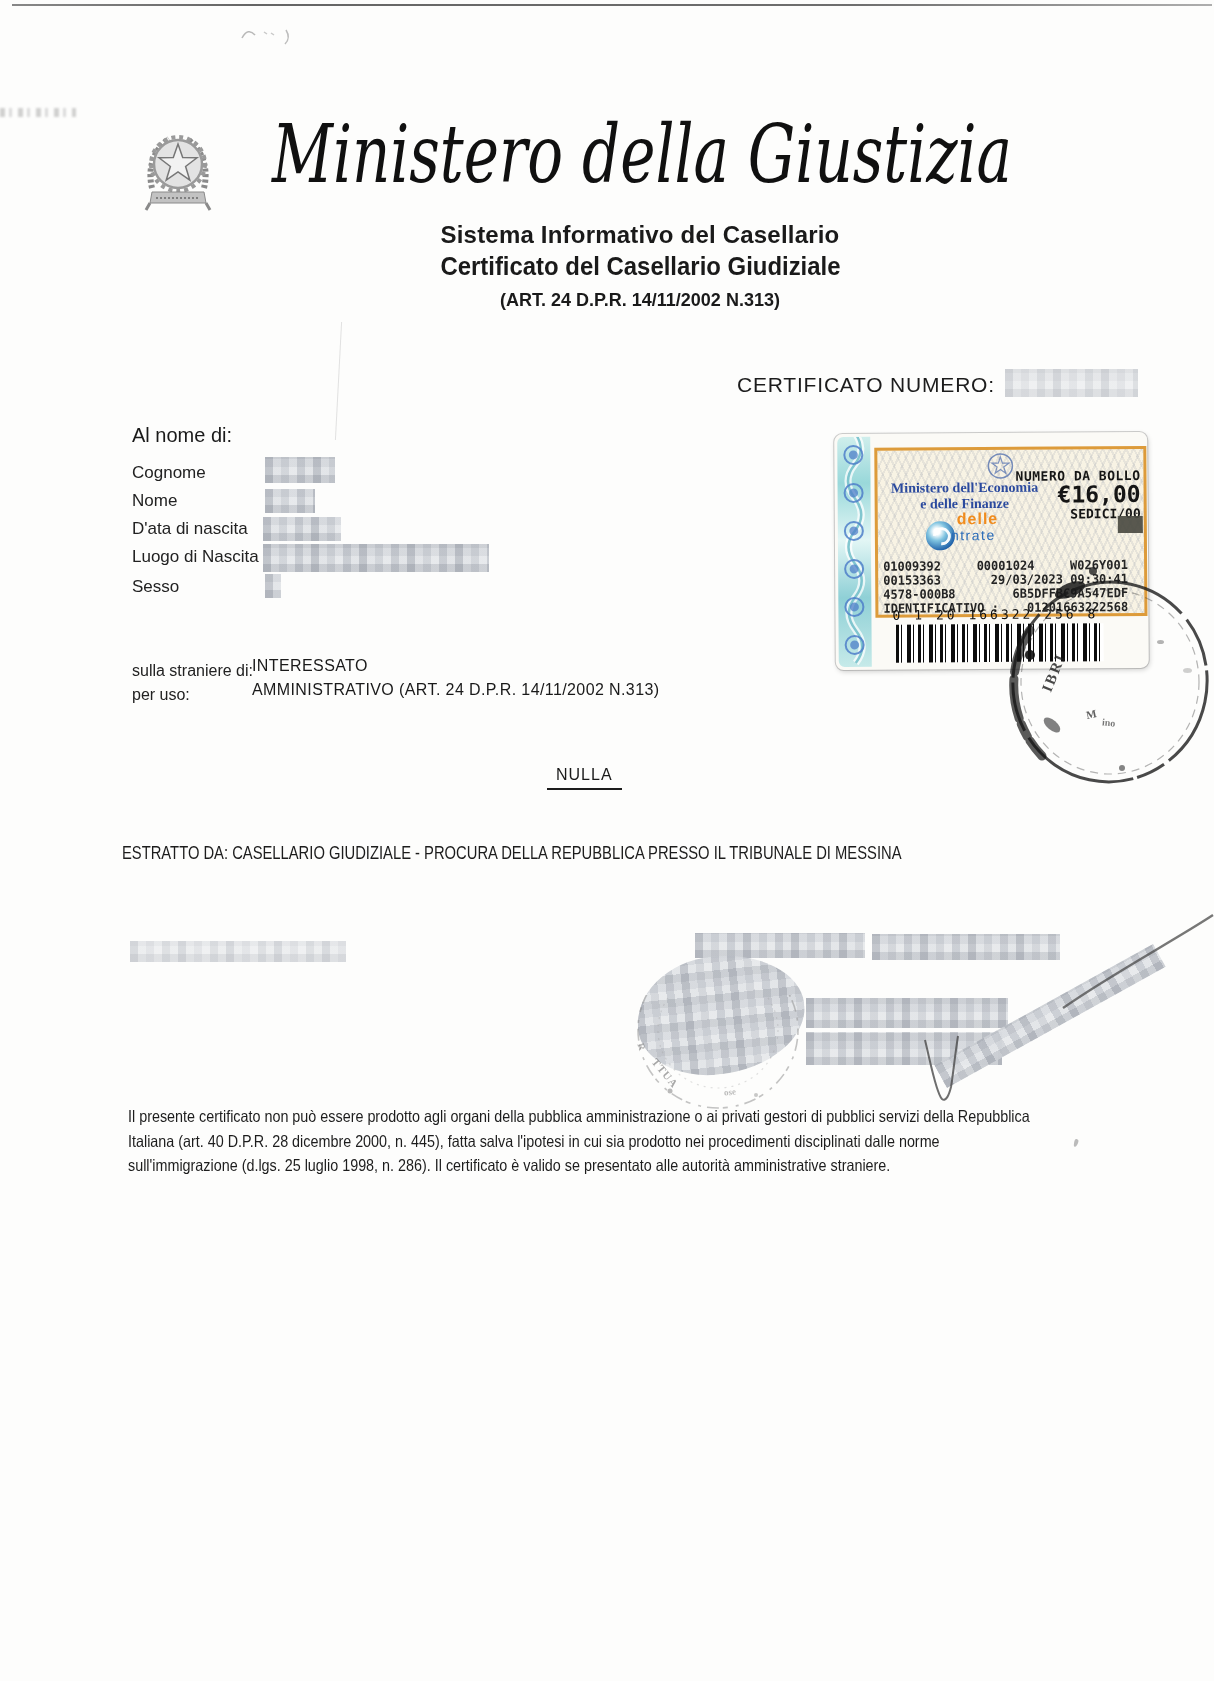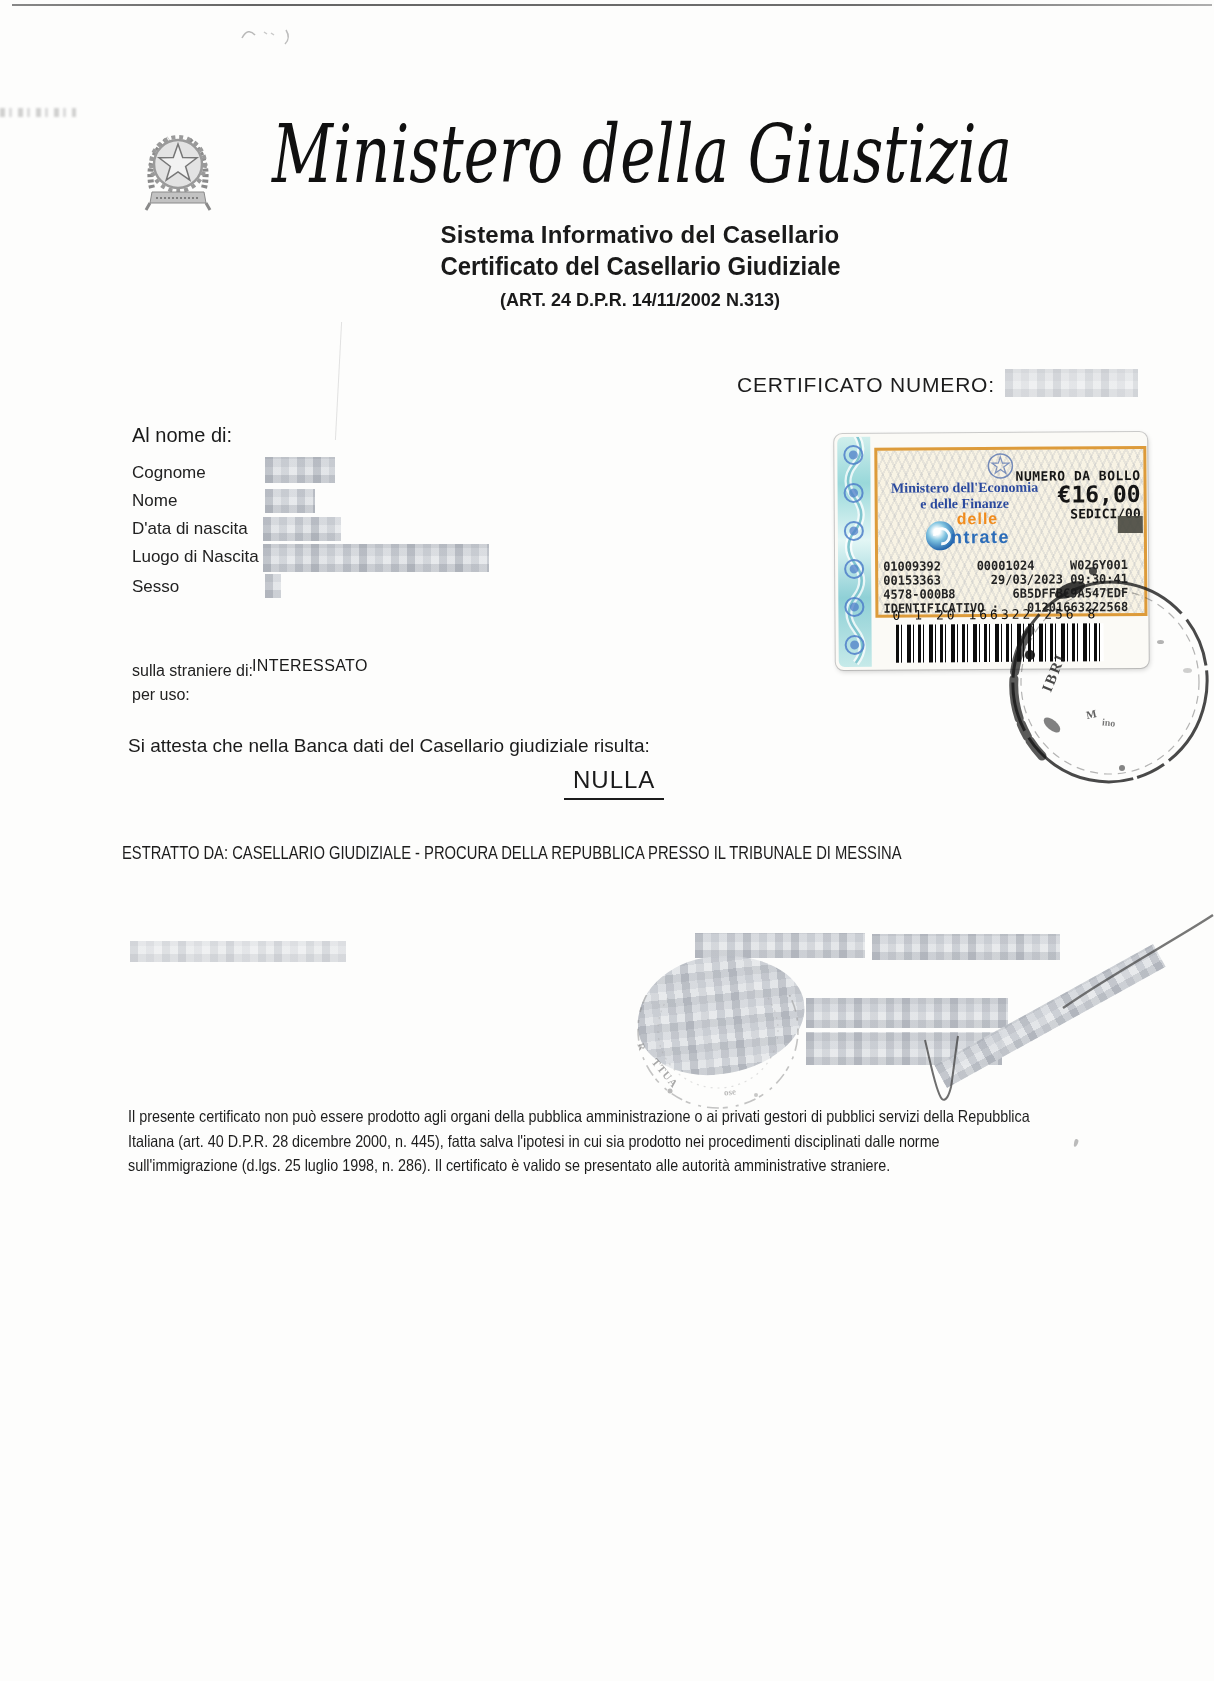--- a/index.html
+++ b/index.html
@@ -69,21 +69,21 @@
     font-weight:bold;color:#151515;line-height:15px;}
   .marca .l1{font-size:13px;letter-spacing:.5px;}
   .marca .l2{font-size:23px;line-height:23px;}
   .marca .l3{font-size:13px;}
   .ae{position:absolute;left:48px;top:60px;width:130px;height:42px;}
   .ae-circle{position:absolute;left:0;top:11px;width:29px;height:29px;border-radius:50%;
     background:radial-gradient(circle at 38% 35%, #ffffff 12%, #7fc3e0 35%, #1d5fa8 75%, #143f7a 100%);}
   .ae-circle::after{content:"";position:absolute;left:7px;top:6px;width:12px;height:12px;border-radius:50%;
     border:3px solid rgba(255,255,255,.95);border-left-color:transparent;transform:rotate(-40deg);}
   .ae-genzia{position:absolute;left:31px;top:0;color:#f08c1e;font-weight:bold;font-size:16px;letter-spacing:1px;}
-  .ae-ntrate{position:absolute;left:25px;top:17px;color:#2b6cb8;font-weight:bold;font-size:18px;letter-spacing:1.5px;}
+  .ae-ntrate{position:absolute;left:25px;top:17px;color:#2b6cb8;font-weight:normal;font-size:14px;letter-spacing:1.5px;}
   .srow{position:absolute;left:5px;width:255px;display:flex;justify-content:space-between;
     font-family:"DejaVu Sans Mono",monospace;font-weight:bold;font-size:12.5px;color:#242424;
     transform:scaleX(.96);transform-origin:left;}
   .sr1{top:108px;}.sr2{top:122px;}.sr3{top:136px;}.sr4{top:150px;}
   .darkrect{position:absolute;left:283px;top:84px;width:25px;height:17px;background:#4b4b42;opacity:.92;}
   .bnum{position:absolute;left:40px;top:174px;width:240px;text-align:center;
     font-family:"DejaVu Sans Mono",monospace;font-size:13px;letter-spacing:3px;color:#111;}
   .bars{position:absolute;left:60px;top:191px;width:208px;height:38px;
     background:repeating-linear-gradient(90deg,#0c0c0c 0 3px,#fff 3px 5px,#0c0c0c 5px 6px,#fff 6px 11px,
       #0c0c0c 11px 15px,#fff 15px 17px,#0c0c0c 17px 18px,#fff 18px 22px);}
@@ -94,21 +94,21 @@
   .rf1{left:34px;top:104px;transform:rotate(-68deg);font-size:15px;letter-spacing:2px;opacity:.8;}
   .rf2{left:86px;top:148px;transform:rotate(-12deg);font-size:11px;opacity:.7;}
   .rf3{left:102px;top:157px;transform:rotate(6deg);font-size:10px;opacity:.6;}
 
   
   .reqlbl{position:absolute;left:132px;font-size:16px;color:#222;}
   .rq1{top:662px;}.rq2{top:686px;text-align:center;}
   .reqval{position:absolute;left:252px;font-size:16px;letter-spacing:.4px;}
   .rv1{top:657px;}.rv2{top:681px;}
   .attesta{position:absolute;left:128px;top:735px;font-size:19px;}
-  .nulla{position:absolute;left:564px;top:766px;font-size:24px;letter-spacing:1px;
+  .nulla{position:absolute;left:547px;top:766px;font-size:16px;letter-spacing:1px;
     border-bottom:2.5px solid #1c1c1c;padding:0 9px 4px 9px;}
   .estratto{position:absolute;left:122px;top:843px;font-size:18px;white-space:nowrap;
     transform:scaleX(.82);transform-origin:left;color:#1c1c1c;}
 
   
   .date-redact{position:absolute;left:130px;top:941px;width:216px;height:21px;}
   .sigrow-a{position:absolute;left:695px;top:933px;width:170px;height:25px;}
   .sigrow-b{position:absolute;left:872px;top:934px;width:188px;height:26px;}
   .sigblob{position:absolute;left:637px;top:956px;width:168px;height:118px;
     border-radius:48% 52% 55% 45% / 55% 48% 52% 45%;transform:rotate(-6deg);}
@@ -260,22 +260,22 @@
     <span class="rfrag rf2">M</span>
     <span class="rfrag rf3">ino</span>
   </div>
 
   <div class="speck sp1"></div>
   <div class="speck sp2"></div>
 
   <div class="reqlbl rq1">sulla straniere di:</div>
   <div class="reqval rv1">INTERESSATO</div>
   <div class="reqlbl rq2">per uso:</div>
-
-  <div class="attesta">Si attesta che nella Banca dati del Casellario giudiziale risulta:</div>
+  <div class="reqval rv2">AMMINISTRATIVO (ART. 24 D.P.R. 14/11/2002 N.313)</div>
+
   <div class="nulla">NULLA</div>
   <div class="estratto">ESTRATTO DA: CASELLARIO GIUDIZIALE - PROCURA DELLA REPUBBLICA PRESSO IL TRIBUNALE DI MESSINA</div>
 
   <div class="date-redact mosaic mosaic-light"></div>
   <div class="sigrow-a mosaic mosaic-dark"></div>
   <div class="sigrow-b mosaic mosaic-dark"></div>
   <div class="sigblob mosaic mosaic-dark"></div>
   <div class="sigmid1 mosaic mosaic-dark"></div>
   <div class="sigmid2 mosaic mosaic-dark"></div>
   <div class="sigdiag mosaic mosaic-dark"></div>

